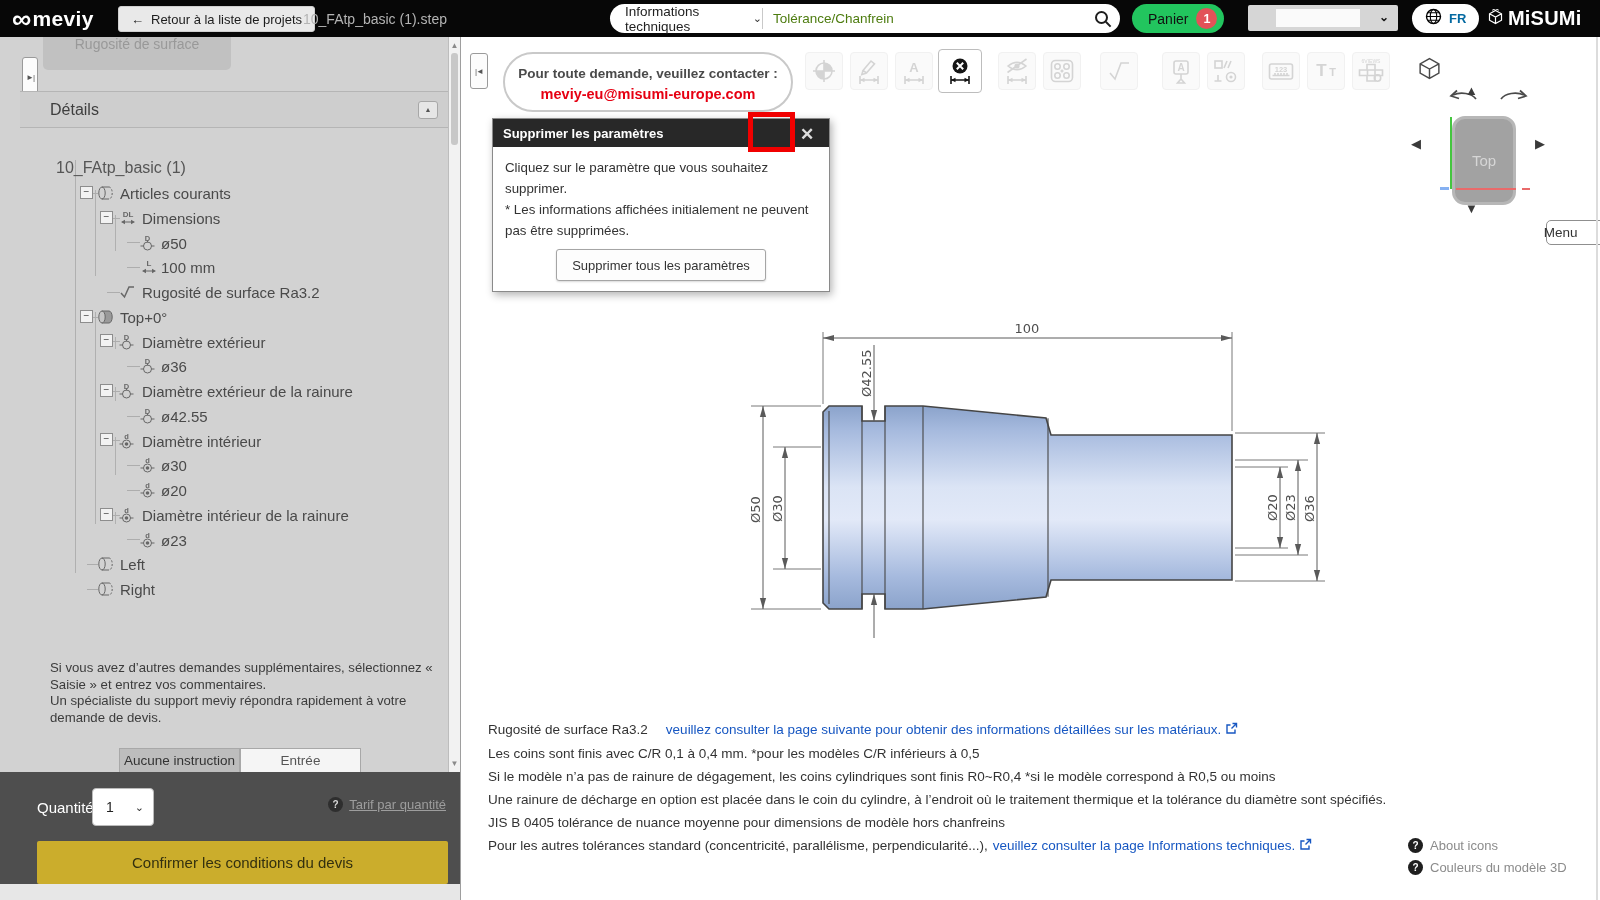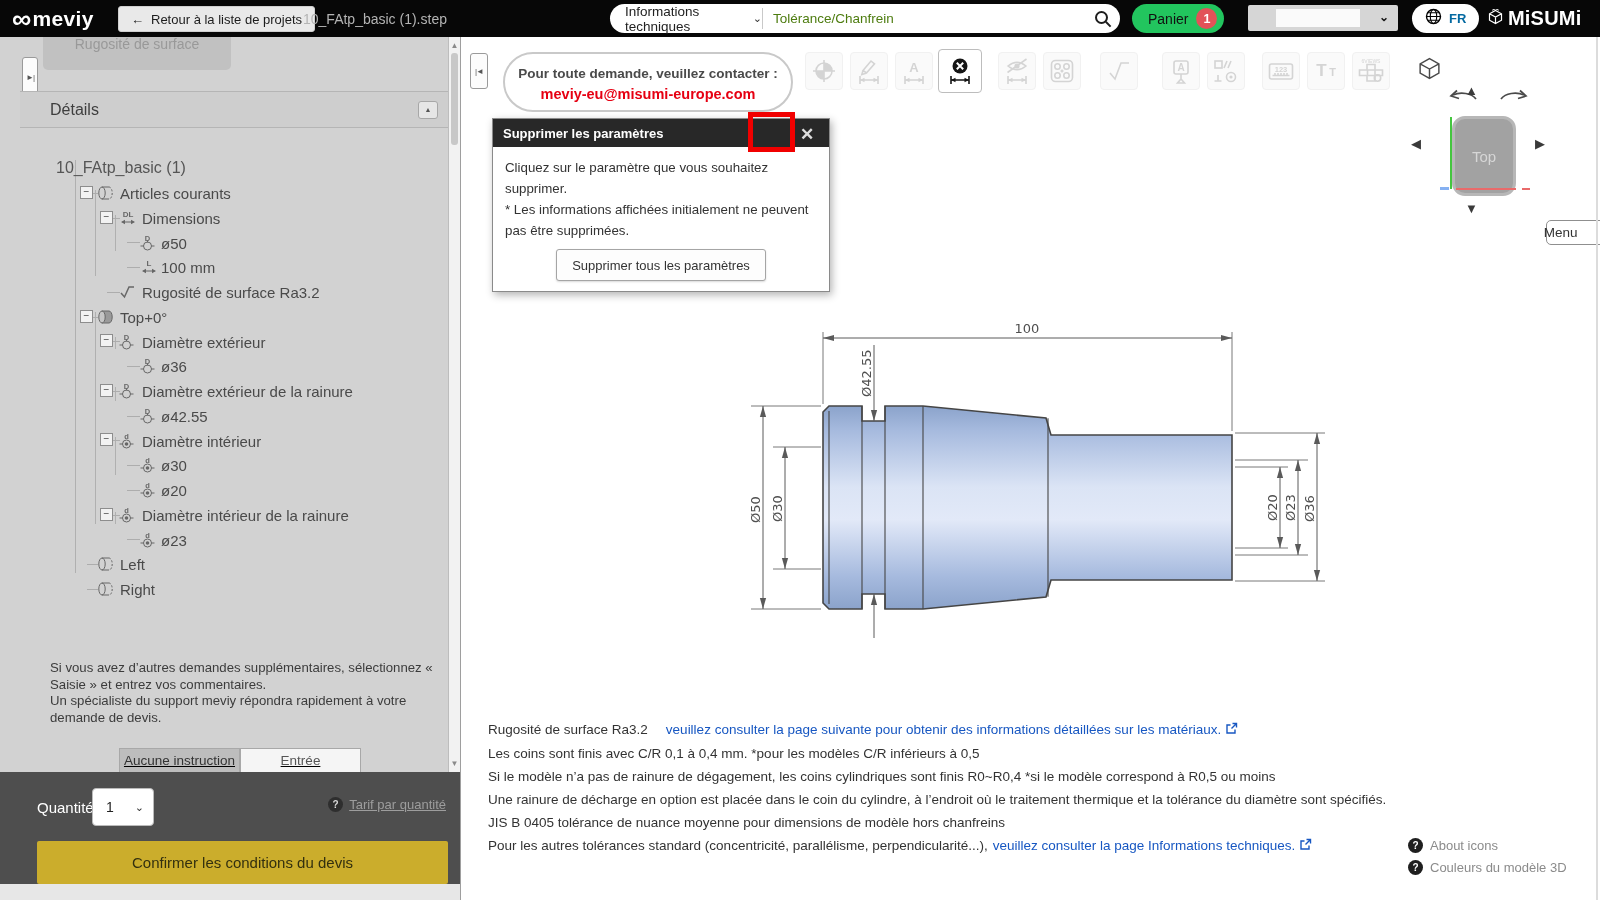--- a/index.html
+++ b/index.html
@@ -52,21 +52,21 @@
   .expander { position:absolute; top:5px; width:13px; height:13px; border:1px solid #8d8d8d; background:#f2f2f2; color:#444; font-size:10px; line-height:10px; text-align:center; z-index:2; }
   .lvl1 .expander { left:68px; } .lvl2 .expander { left:88px; }
   .ticon { position:absolute; top:50%; transform:translateY(-50%); color:#676767; display:flex; }
   .lvl1 .ticon { left:85px; } .lvl2 .ticon { left:106px; } .lvl3 .ticon { left:127px; }
   .tlabel { position:absolute; top:50%; transform:translateY(-50%); font-size:15px; color:#4a4a4a; white-space:nowrap; }
   .lvl0 .tlabel { left:44px; font-size:16px; color:#555; }
   .lvl1 .tlabel { left:108px; } .lvl2 .tlabel { left:130px; } .lvl3 .tlabel { left:149px; }
   .spine { position:absolute; width:1px; background:#b0b0b0; }
 
   .side-par { position:absolute; left:50px; top:623px; width:394px; font-size:13.2px; color:#3c3c3c; line-height:16.6px; }
-  #tabs { position:absolute; left:119px; top:711px; display:flex;text-decoration:underline; }
+  #tabs { position:absolute; left:119px; top:711px; display:flex; }
   .tab { width:121px; height:24px; border:1px solid #a8a8a8; border-bottom:none; font-size:13.5px; display:flex; align-items:center; justify-content:center; background:#f5f5f5; color:#555; cursor:pointer; }
   .tab.selected { background:#bdbdbd; color:#333; }
 
   #side-footer { position:absolute; left:0; top:735px; width:460px; height:112px; background:#4e4e4e; z-index:5; }
   .qty-label { position:absolute; left:37px; top:16px; height:38px; display:flex; align-items:center; color:#fff; font-size:15px; }
   .qty-select { position:absolute; left:92px; top:16px; width:62px; height:38px; background:#fff; border:1px solid #bbb; border-radius:4px; font-size:14px; color:#222; display:flex; align-items:center; padding-left:13px; cursor:pointer; }
   .qty-select .chev { position:absolute; right:9px; font-size:11px; color:#333; }
   .tariff { position:absolute; right:14px; top:25px; display:flex; align-items:center; gap:6px; cursor:pointer; }
   .tariff .q { width:15px; height:15px; border-radius:50%; background:#2e2e2e; color:#d8d8d8; font-size:10px; font-weight:bold; display:flex; align-items:center; justify-content:center; }
   .tariff .lbl { color:#9d9d9d; font-size:13px; text-decoration:underline; }
@@ -89,21 +89,21 @@
   .annotation { position:absolute; left:287px; top:75px; width:47px; height:40px; border:5px solid #f10000; z-index:60; pointer-events:none; }
 
   .tb-btn { position:absolute; top:15px; width:38px; height:38px; background:#fafafa; border:1px solid #f1f1f1; border-radius:4px; color:#d4d4d4; display:flex; align-items:center; justify-content:center; cursor:pointer; }
   .tb-btn.active { top:12px; width:44px; height:44px; background:#fff; border:1px solid #bdbdbd; color:#151515; }
   svg .s { stroke:currentColor; fill:none; stroke-width:1.6; }
   svg .f { fill:currentColor; stroke:none; }
 
   .tri { position:absolute; color:#3a3a3a; font-size:13px; cursor:pointer; line-height:14px; }
   .vc-cube-btn { position:absolute; left:956px; top:19px; color:#4a4a4a; cursor:pointer; }
   .rot { position:absolute; color:#4a4a4a; cursor:pointer; }
-  .view-face { position:absolute; left:991px; top:79px; width:64px; height:80px; background:#a2a2a2; border:3px solid #b7b7b7; border-radius:13px; display:flex; align-items:center; justify-content:center; color:#d6d6d6; font-size:15px; cursor:pointer; }
+  .view-face { position:absolute; left:991px; top:79px; width:64px; height:89px; background:#a2a2a2; border:3px solid #b7b7b7; border-radius:13px; display:flex; align-items:center; justify-content:center; color:#d6d6d6; font-size:15px; cursor:pointer; }
   .ax { position:absolute; }
   .menu-btn { position:absolute; left:1085px; top:183px; width:62px; height:25px; background:#fff; border:1px solid #8f8f8f; border-radius:5px; font-size:13.5px; color:#333; display:flex; align-items:center; justify-content:center; gap:24px; cursor:pointer; }
   .menu-btn .chev { font-size:9px; color:#444; }
 
   #notes { position:absolute; left:27px; top:681px; width:940px; font-size:13.5px; color:#333; }
   .note { line-height:23px; }
   .note-link { color:#1757c2; text-decoration:none; margin-left:5px; cursor:pointer; }
   .note:first-child .note-link { margin-left:18px; }
   .note .ext { display:inline-block; vertical-align:-1px; margin-left:4px; color:#1757c2; }
 

